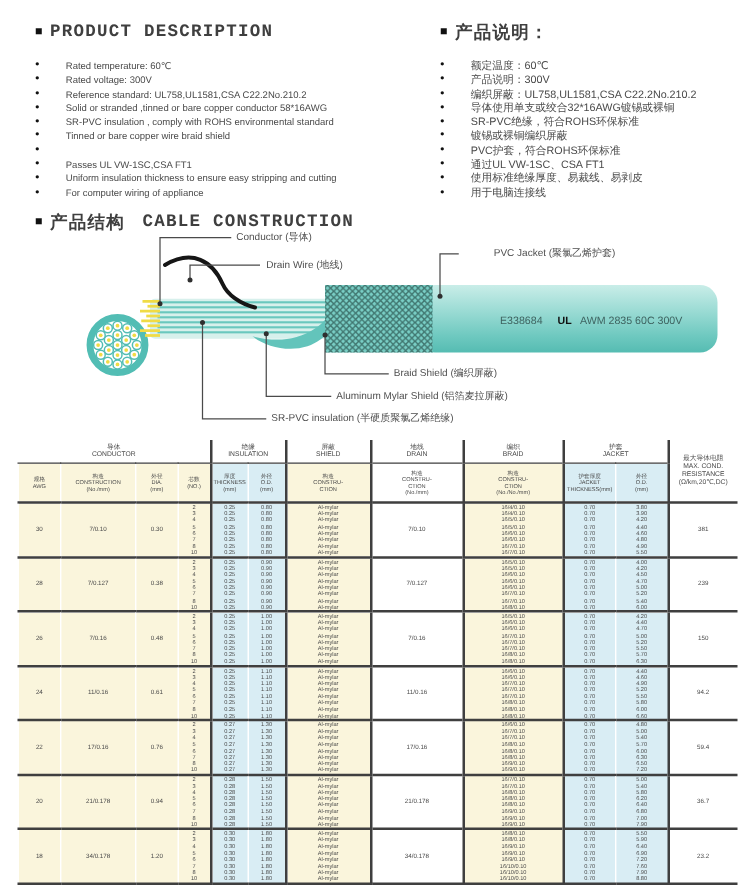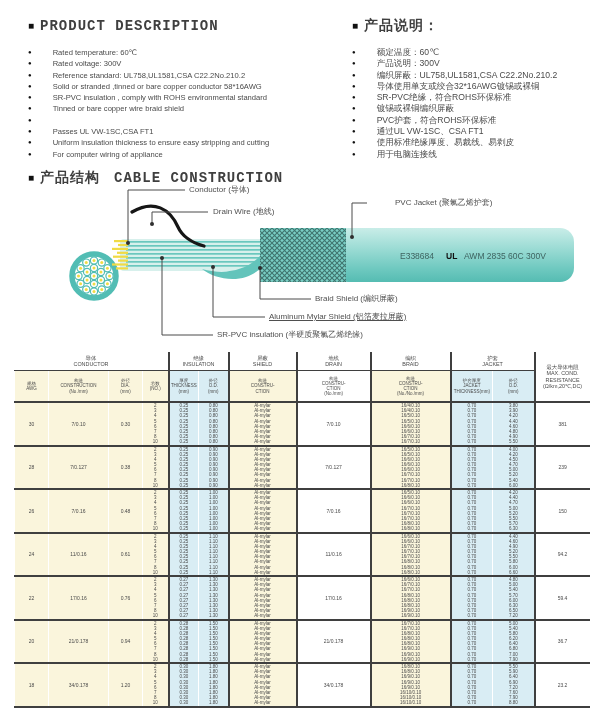--- a/index.html
+++ b/index.html
@@ -252,21 +252,21 @@
         <circle cx="260" cy="85" r="2"></circle>
         <circle cx="213" cy="84" r="2"></circle>
         <circle cx="162" cy="75" r="2"></circle>
       </g>
     </svg>
 
     <div class="dlabel" style="left:189px;top:2px;">Conductor (导体)</div>
     <div class="dlabel" style="left:213px;top:24px;">Drain Wire (地线)</div>
     <div class="dlabel" style="left:371px;top:15px;margin-left:24px;">PVC Jacket (聚氯乙烯护套)</div>
     <div class="dlabel" style="left:315px;top:111px;">Braid Shield (编织屏蔽)</div>
-    <div class="dlabel" style="left:269px;top:129px;text-decoration:underline;">Aluminum Mylar Shield (铝箔麦拉屏蔽)</div>
+    <div class="dlabel" style="left:269px;top:129px;">Aluminum Mylar Shield (铝箔麦拉屏蔽)</div>
     <div class="dlabel" style="left:217px;top:147px;">SR-PVC insulation (半硬质聚氯乙烯绝缘)</div>
   </div>
 
   <table class="spec-table">
     <colgroup>
       <col style="width:34px">
         <col style="width:60px">
         <col style="width:34px">
         <col style="width:26px">
       <col style="width:30px">

